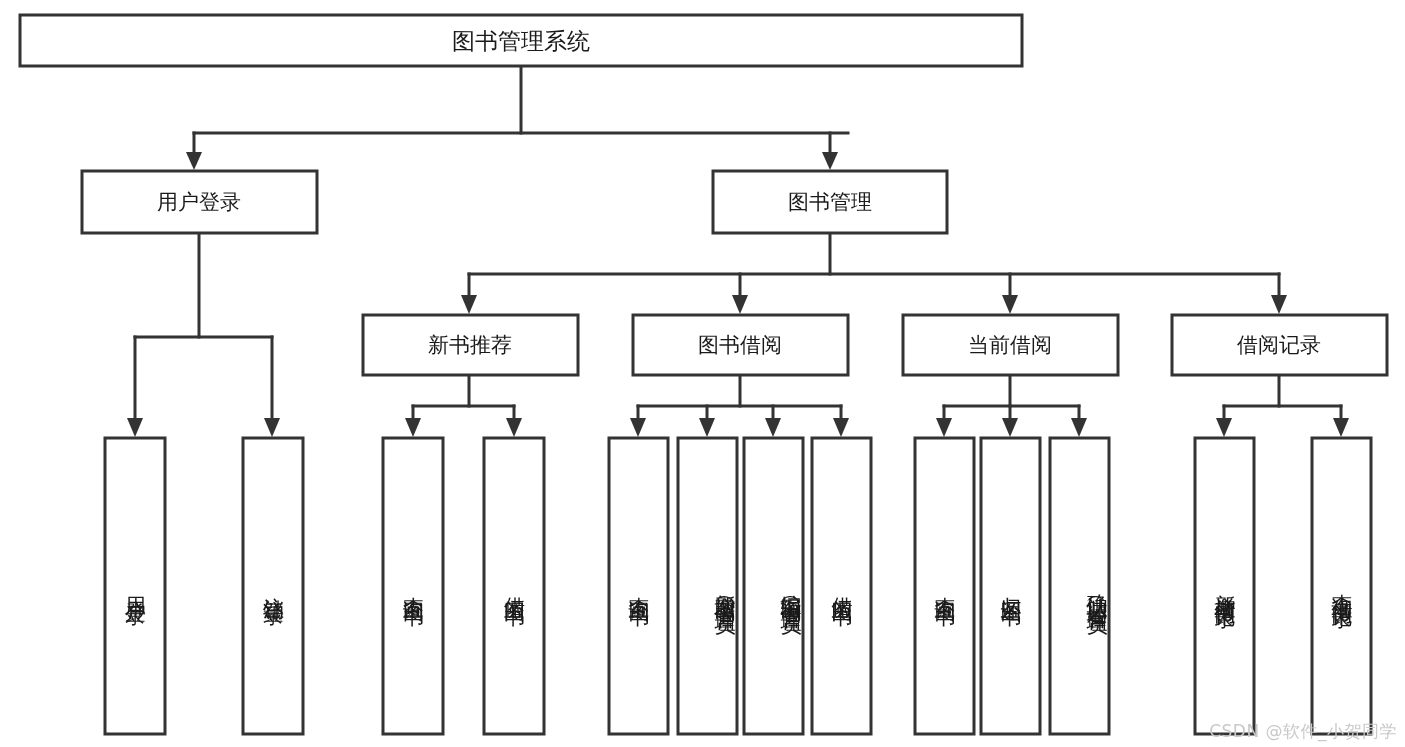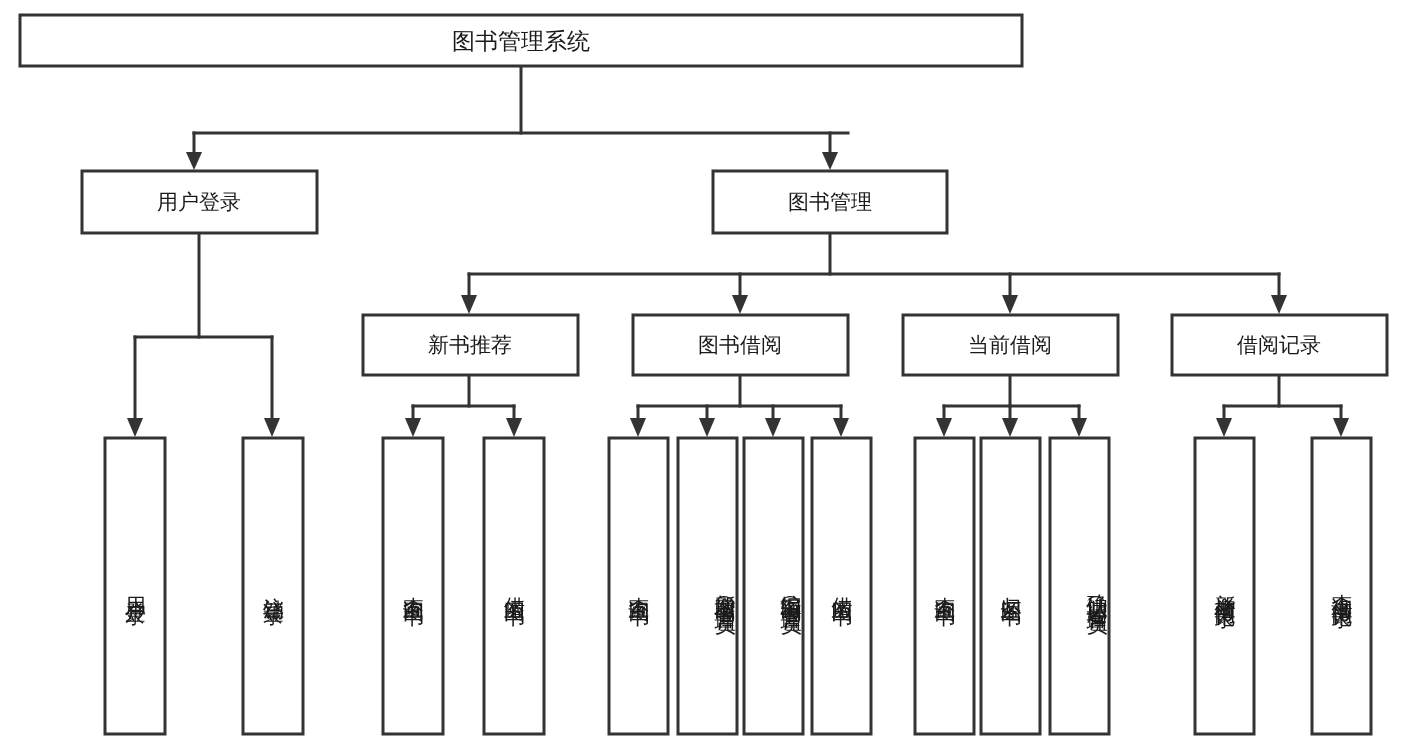--- a/index.html
+++ b/index.html
@@ -226,14 +226,15 @@
   <div class="leaf-label" style="left:744px; top:446px; width:59px; height:288px;">编辑图书（管理员）</div>
   <div class="leaf-label center-v" style="left:812px; top:438px; width:59px; height:296px;">借阅图书</div>
 
   <div class="leaf-label center-v" style="left:915px; top:438px; width:59px; height:296px;">查询图书</div>
   <div class="leaf-label center-v" style="left:981px; top:438px; width:59px; height:296px;">归还图书</div>
   <div class="leaf-label" style="left:1050px; top:446px; width:59px; height:288px;">确认归还（管理员）</div>
 
   <div class="leaf-label center-v" style="left:1195px; top:438px; width:59px; height:296px;">新增借阅记录</div>
   <div class="leaf-label center-v" style="left:1312px; top:438px; width:59px; height:296px;">查询借阅记录</div>
 
+  <div class="watermark">CSDN @软件_小贺同学</div>
 
 </div>
 
 </body></html>

